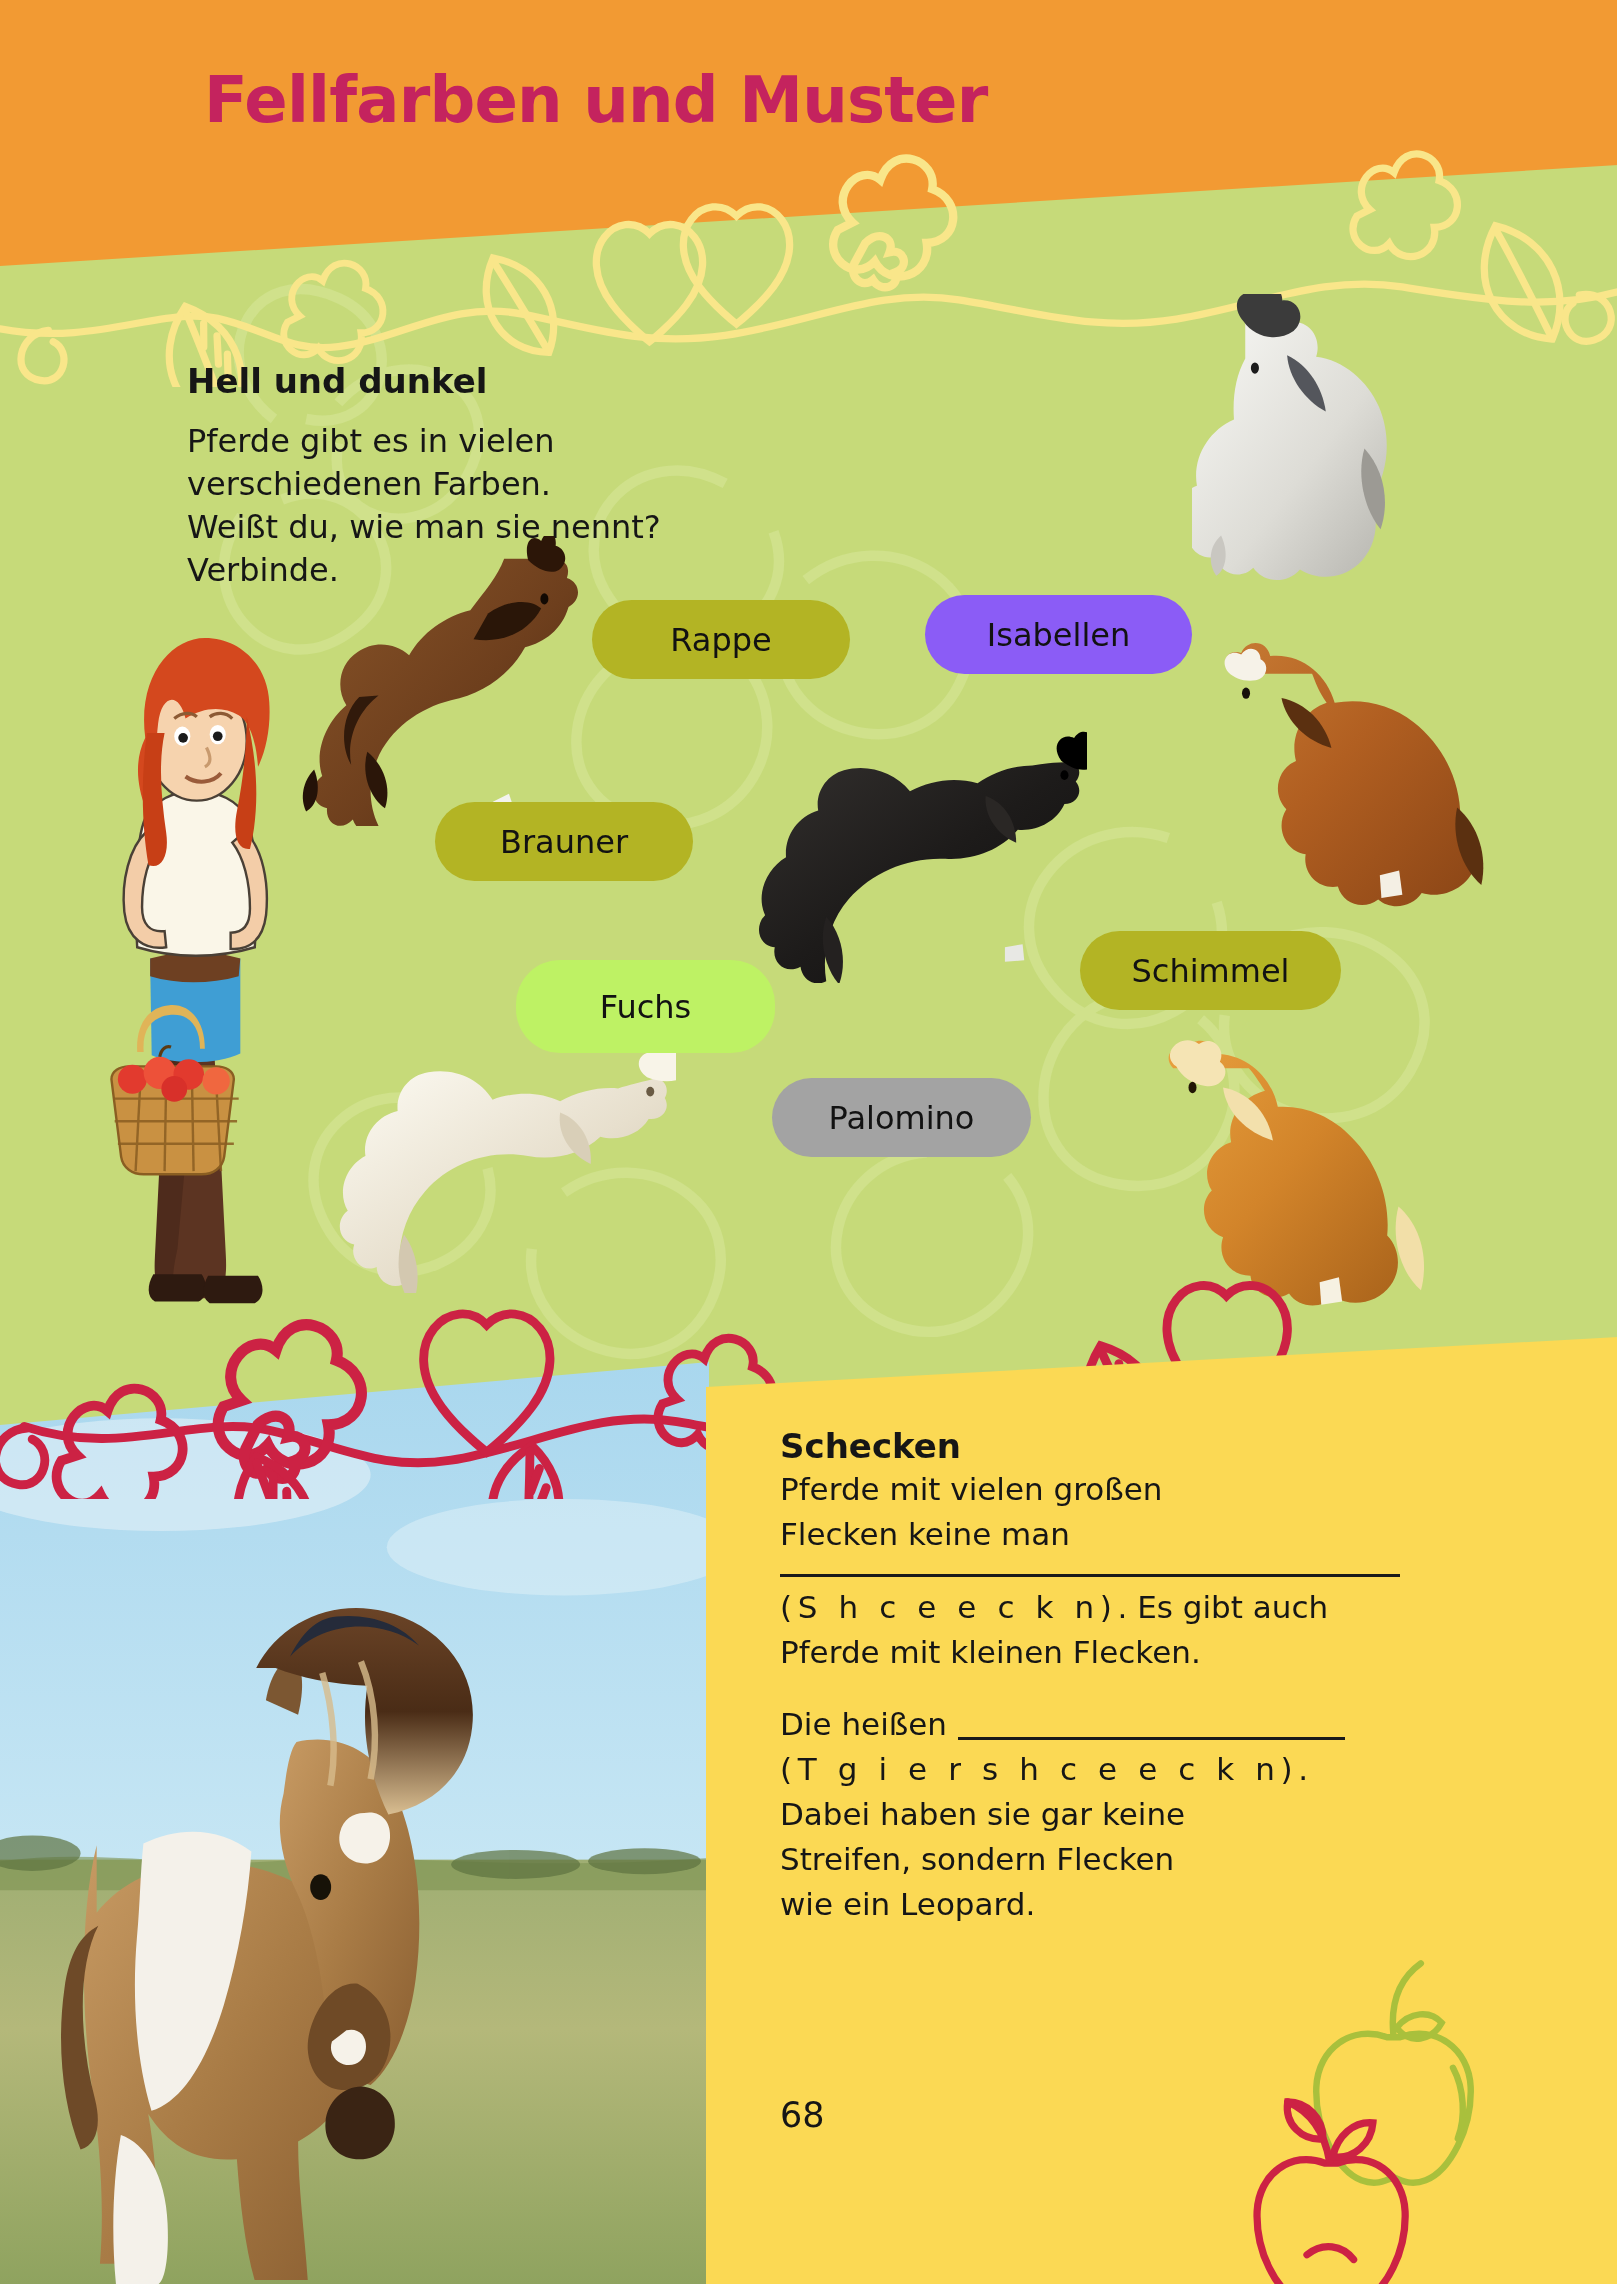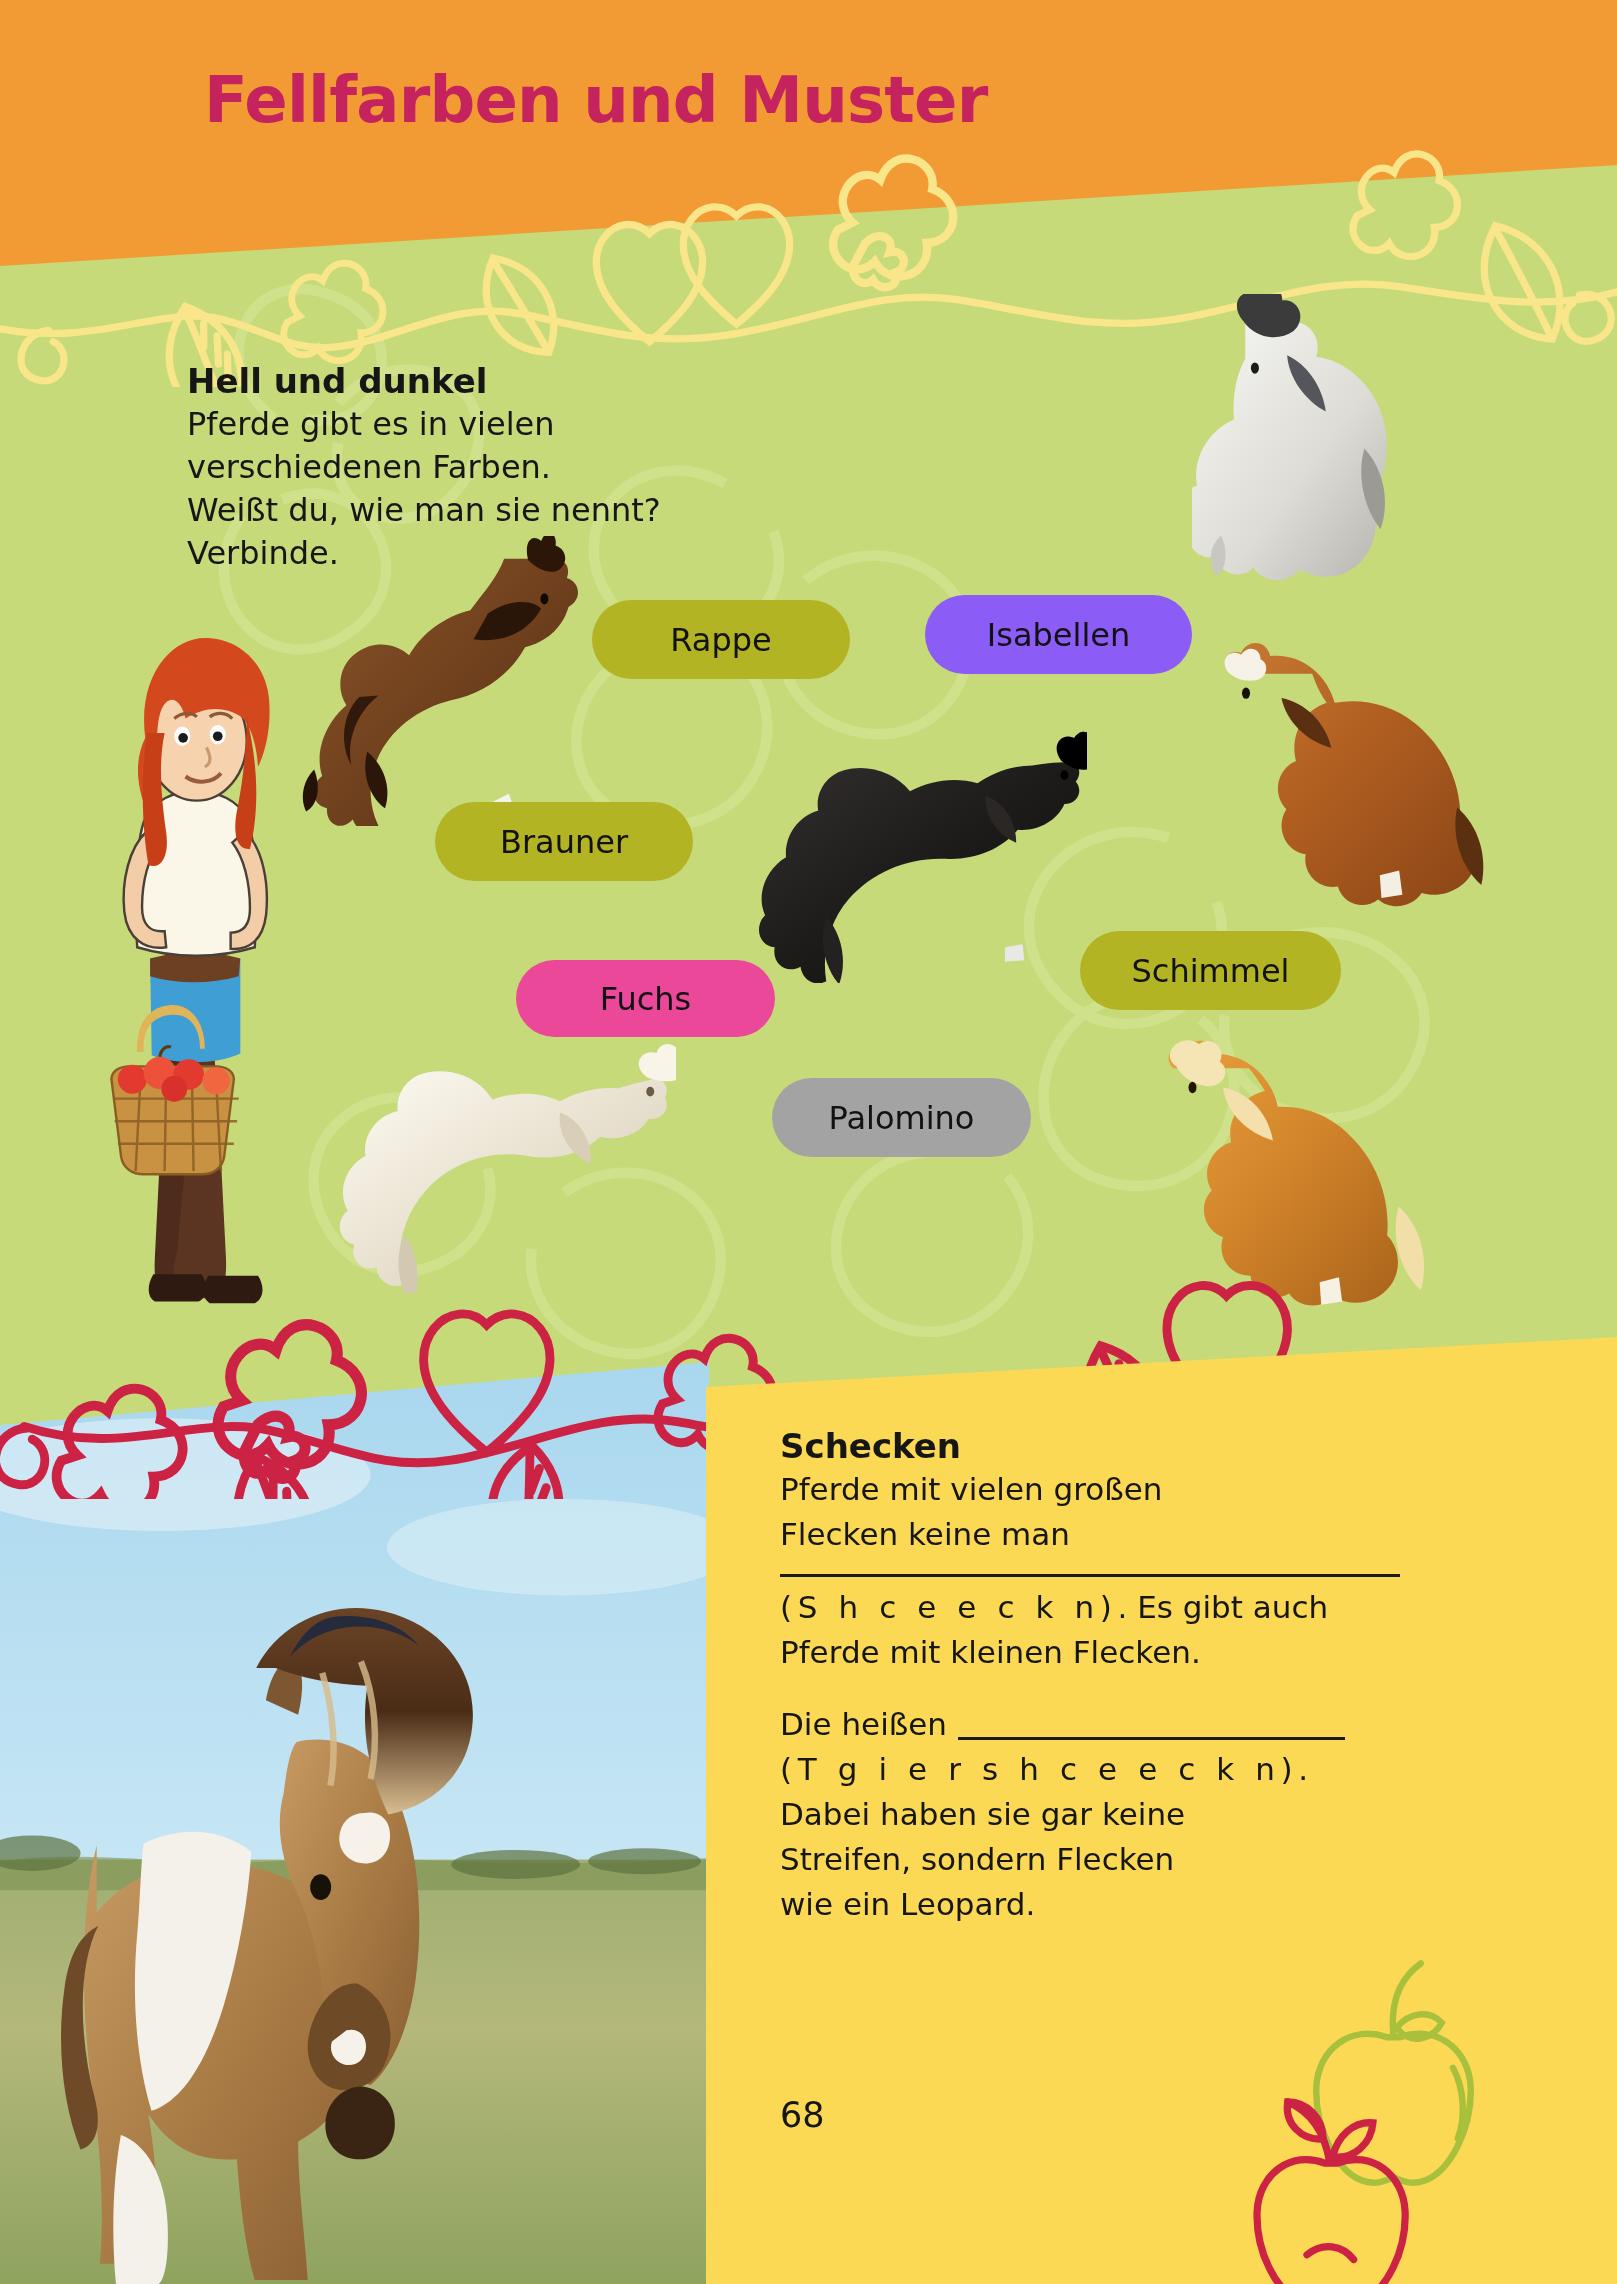--- a/index.html
+++ b/index.html
@@ -42,21 +42,21 @@
     position:absolute; left:204px; top:63px;
     font-size:64px; font-weight:bold; letter-spacing:-0.8px;
     color:#C4235E; white-space:nowrap;
     font-family:"DejaVu Sans", sans-serif;
   }
 
   
   .lesson { position:absolute; left:187px; top:361px; width:612px; }
   .lesson h2 {
     font-size:34px; font-weight:bold; color:#161616;
-    line-height:1.18; margin-bottom:2px;
+    line-height:1.18; margin-bottom:19px;
     font-family:"DejaVu Sans", sans-serif;
   }
   .lesson p {
     font-size:32px; color:#161616; line-height:1.34;
     font-family:"DejaVu Sans", sans-serif; font-weight:400;
   }
 
   
   .pill {
     position:absolute;
@@ -352,21 +352,21 @@
       <circle cx="190" cy="622" r="17" fill="#F0673F"></circle>
       <circle cx="138" cy="632" r="16" fill="#D8302A"></circle>
       <path d="M120 592 c2 -10 8 -14 14 -12" stroke="#5c3a12" stroke-width="4" fill="none"></path>
     </g>
   </svg>
 
   <div class="pill" style="left: 592px; top: 600px; width: 258px; height: 79px; background: rgb(179, 180, 36);">Rappe</div>
   <div class="pill" style="left: 925px; top: 595px; width: 267px; height: 79px; background: #8b5cf6;">Isabellen</div>
   <div class="pill" style="left: 435px; top: 802px; width: 258px; height: 79px; background: rgb(179, 180, 36);">Brauner</div>
   <div class="pill" style="left: 1080px; top: 931px; width: 261px; height: 79px; background: rgb(179, 180, 36);">Schimmel</div>
-  <div class="pill" style="left: 516px; top: 960px; width: 259px; height: 77px; background: #ec4899;">Fuchs</div>
+  <div class="pill" style="left: 516px; top: 960px; width: 259px; height: 93px; background: #bef264;">Fuchs</div>
   <div class="pill" style="left: 772px; top: 1078px; width: 259px; height: 79px; background: #a3a3a3;">Palomino</div>
 
   <div class="band-photo">
     <svg viewBox="0 0 880 1145" preserveAspectRatio="none" style="width:100%;height:100%;display:block;">
       <defs>
         <linearGradient id="skyG" x1="0" y1="0" x2="0" y2="1">
           <stop offset="0%" stop-color="#A9D7EE"></stop>
           <stop offset="55%" stop-color="#C6E6F4"></stop>
           <stop offset="100%" stop-color="#DCEEF4"></stop>
         </linearGradient>

